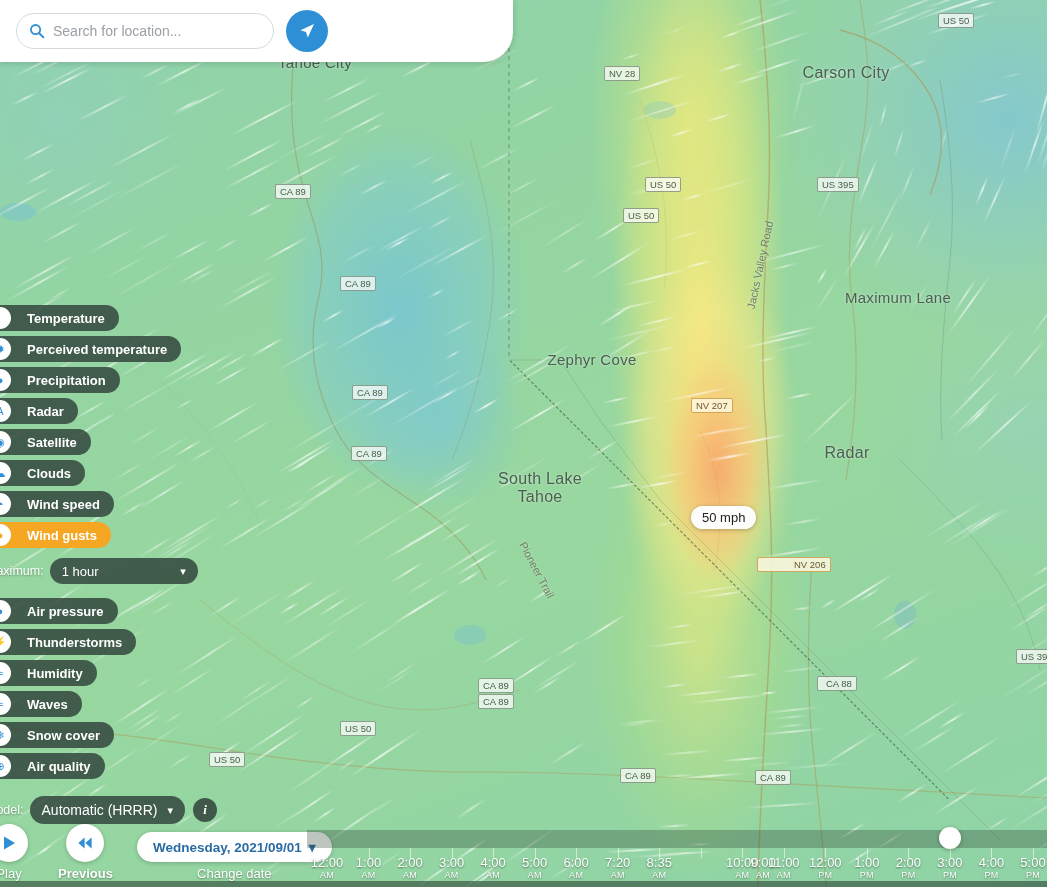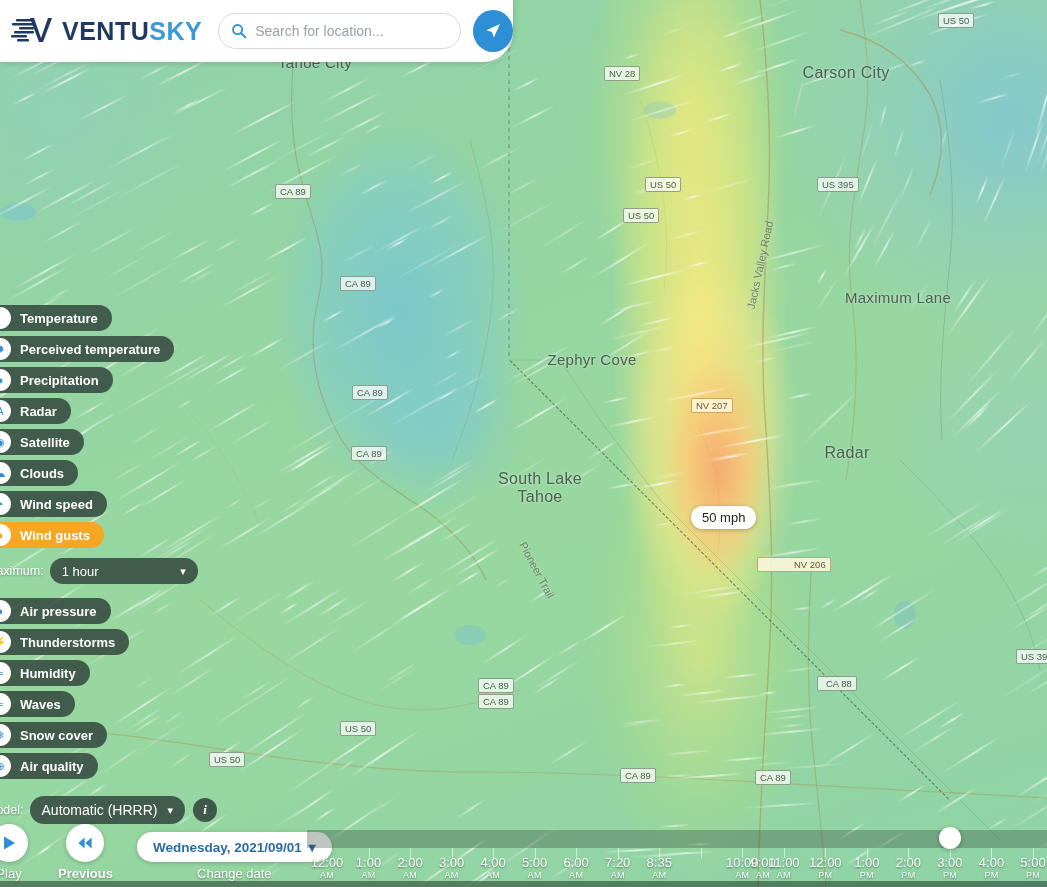--- a/index.html
+++ b/index.html
@@ -163,21 +163,21 @@
   .layer-icon {
     width: 22px; height: 22px; flex: none;
     margin-left: 3px;
     border-radius: 50%;
     background: #ffffff;
     display: flex; align-items: center; justify-content: center;
     font-size: 11px; color: #2f8fd6;
   }
   .layer-item.active .layer-icon { background: #fff; }
   .layer-label {
-    margin-left: 9px;
+    margin-left: 16px;
     color: #ffffff;
     font-size: 13px;
     font-weight: bold;
     white-space: nowrap;
   }
   .layer-item.active .layer-label { color: #ffffff; }
 
   .sub-row {
     display: flex; align-items: center;
     margin: 5px 0 14px 0;
@@ -804,34 +804,20 @@
         <div class="shield" style="left: 340px; top: 721px;">US 50</div>
         <div class="shield" style="left: 209px; top: 752px;">US 50</div>
         <div class="shield" style="left: 620px; top: 768px;">CA 89</div>
         <div class="shield" style="left: 755px; top: 770px;">CA 89</div>
       </div>
 
     <div class="value-bubble" style="left:691px; top:506px;">50 mph</div>
   </div>
 
   <div class="topbar">
-    <div class="logo">
-      <svg class="logo-mark" viewBox="0 0 44 30">
-        <g fill="#1f3864">
-          <rect x="6" y="3" width="18" height="2.4" rx="1"></rect>
-          <rect x="2" y="7" width="22" height="2.4" rx="1"></rect>
-          <rect x="9" y="11" width="15" height="2.4" rx="1"></rect>
-          <rect x="4" y="15" width="20" height="2.4" rx="1"></rect>
-          <rect x="1" y="19" width="16" height="2.4" rx="1"></rect>
-          <rect x="7" y="23" width="12" height="2.4" rx="1"></rect>
-        </g>
-        <path d="M24 2 L31 22 L38 2 L42 2 L33 26 L29 26 L20 2 Z" fill="#1f3864"></path>
-      </svg>
-      <div class="logo-text"><span class="vent">VENTU</span><span class="sky">SKY</span></div>
-    </div>
 
     <div class="search-wrap">
       <svg class="search-icon" viewBox="0 0 16 16">
         <circle cx="6.6" cy="6.6" r="4.6" fill="none" stroke="#2f8fd6" stroke-width="1.8"></circle>
         <line x1="10.2" y1="10.2" x2="14.4" y2="14.4" stroke="#2f8fd6" stroke-width="2" stroke-linecap="round"></line>
       </svg>
       <input class="search-input" type="text" placeholder="Search for location..." style="">
     </div>
 
     <button class="locate-btn">

